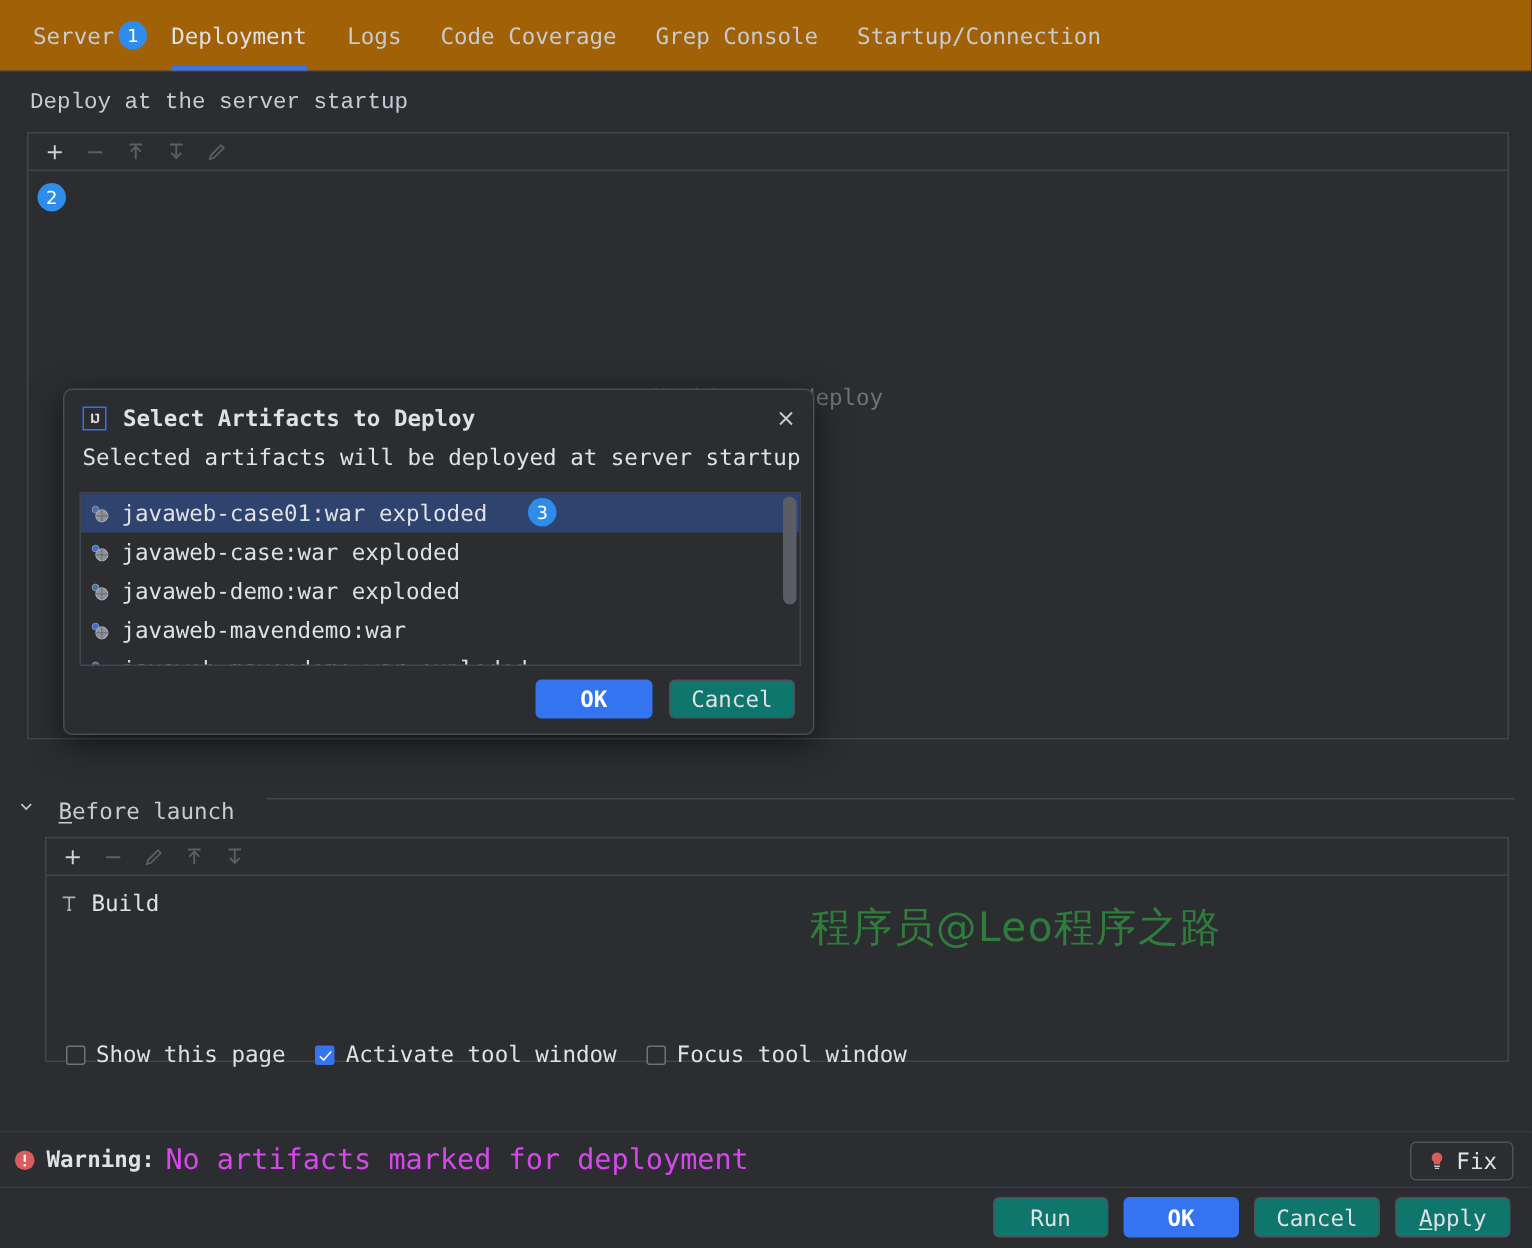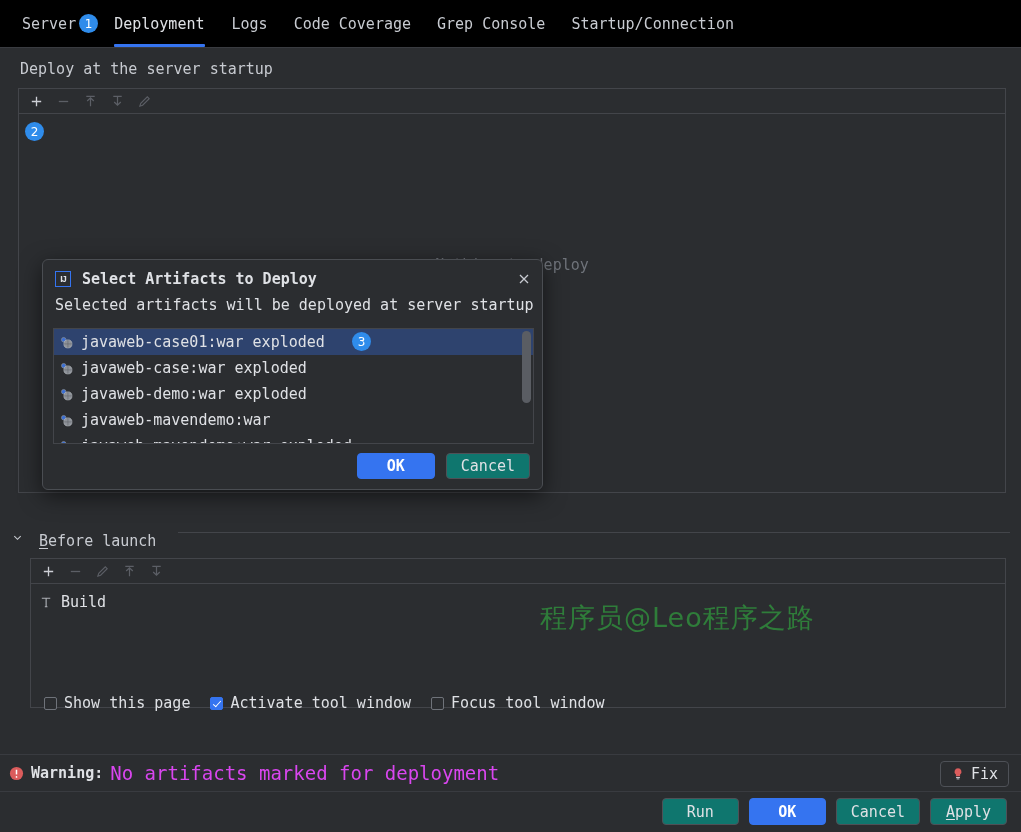--- a/index.html
+++ b/index.html
@@ -8,21 +8,21 @@
     background: #2b2d30;
     font-family: "DejaVu Sans Mono", "Liberation Mono", monospace;
     color: #dfe1e5;
     overflow: hidden;
   }
   .root { position: relative; width: 1021px; height: 832px; }
 
   
   .tabbar {
     position: absolute; left: 0; top: 0; width: 1021px; height: 48px;
-    background: #000000;
+    background: #a16207;
     border-bottom: 1px solid #393b40;
     display: flex; align-items: flex-start;
   }
   .tab {
     position: relative;
     padding: 0 13px;
     height: 47px;
     display: flex; align-items: center;
     font-size: 15px;
     color: #c8cbd1;
@@ -45,21 +45,21 @@
     font-size: 12px; line-height: 1;
     vertical-align: middle;
   }
   .badge-inline { margin: 0 3px; }
 
   
   .section-label {
     position: absolute;
     font-size: 15px; color: #c8cbd1; white-space: nowrap;
   }
-  .deploy-title { left: 20px; top: 60px; }
+  .deploy-title { left: 20px; top: 60px; font-family: Liberation Mono, monospace; }
 
   .panel {
     position: absolute;
     border: 1px solid #43454a;
     background: #2b2d30;
   }
   .deploy-panel { left: 18px; top: 88px; width: 988px; height: 405px; }
 
   .toolbar {
     height: 25px;

